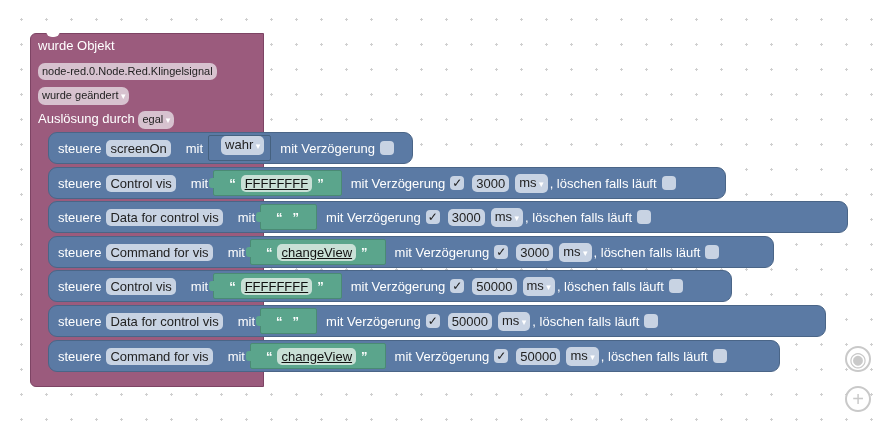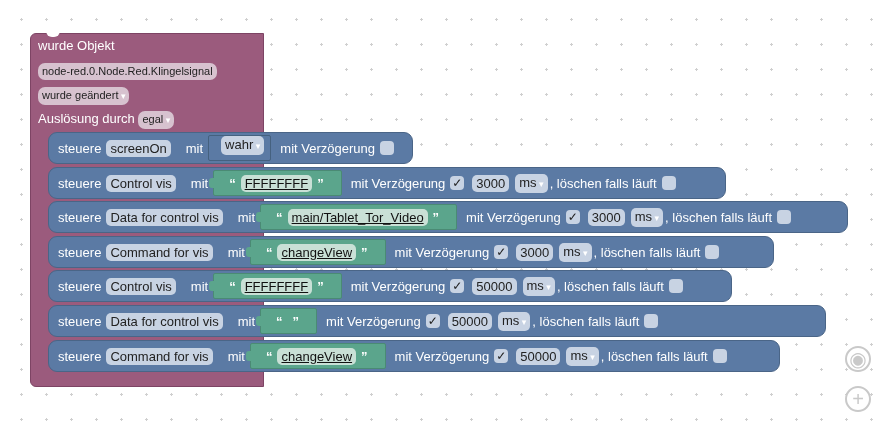--- a/index.html
+++ b/index.html
@@ -107,21 +107,20 @@
       <span class="chip dd" style="margin-right:2px">ms</span>
       <span class="txt">, löschen falls läuft</span>
       <span class="cb empty"></span>
     </div>
     <div class="row" style="top: 201px; width: 800px;">
       <span class="txt">steuere</span>
       <span class="chip">Data for control vis</span>
       <span class="txt">mit</span>
       <span class="strblock">
         <span class="quote">“</span>
-        <span class="strchip">main/Tablet_Tor_Video</span>
         <span class="quote">”</span>
       </span>
       <span class="txt">mit Verzögerung</span>
       <span class="cb">✓</span>
       <span class="chip" style="margin-right:6px">3000</span>
       <span class="chip dd" style="margin-right:2px">ms</span>
       <span class="txt">, löschen falls läuft</span>
       <span class="cb empty"></span>
     </div>
     <div class="row" style="top: 236px; width: 726px;">

